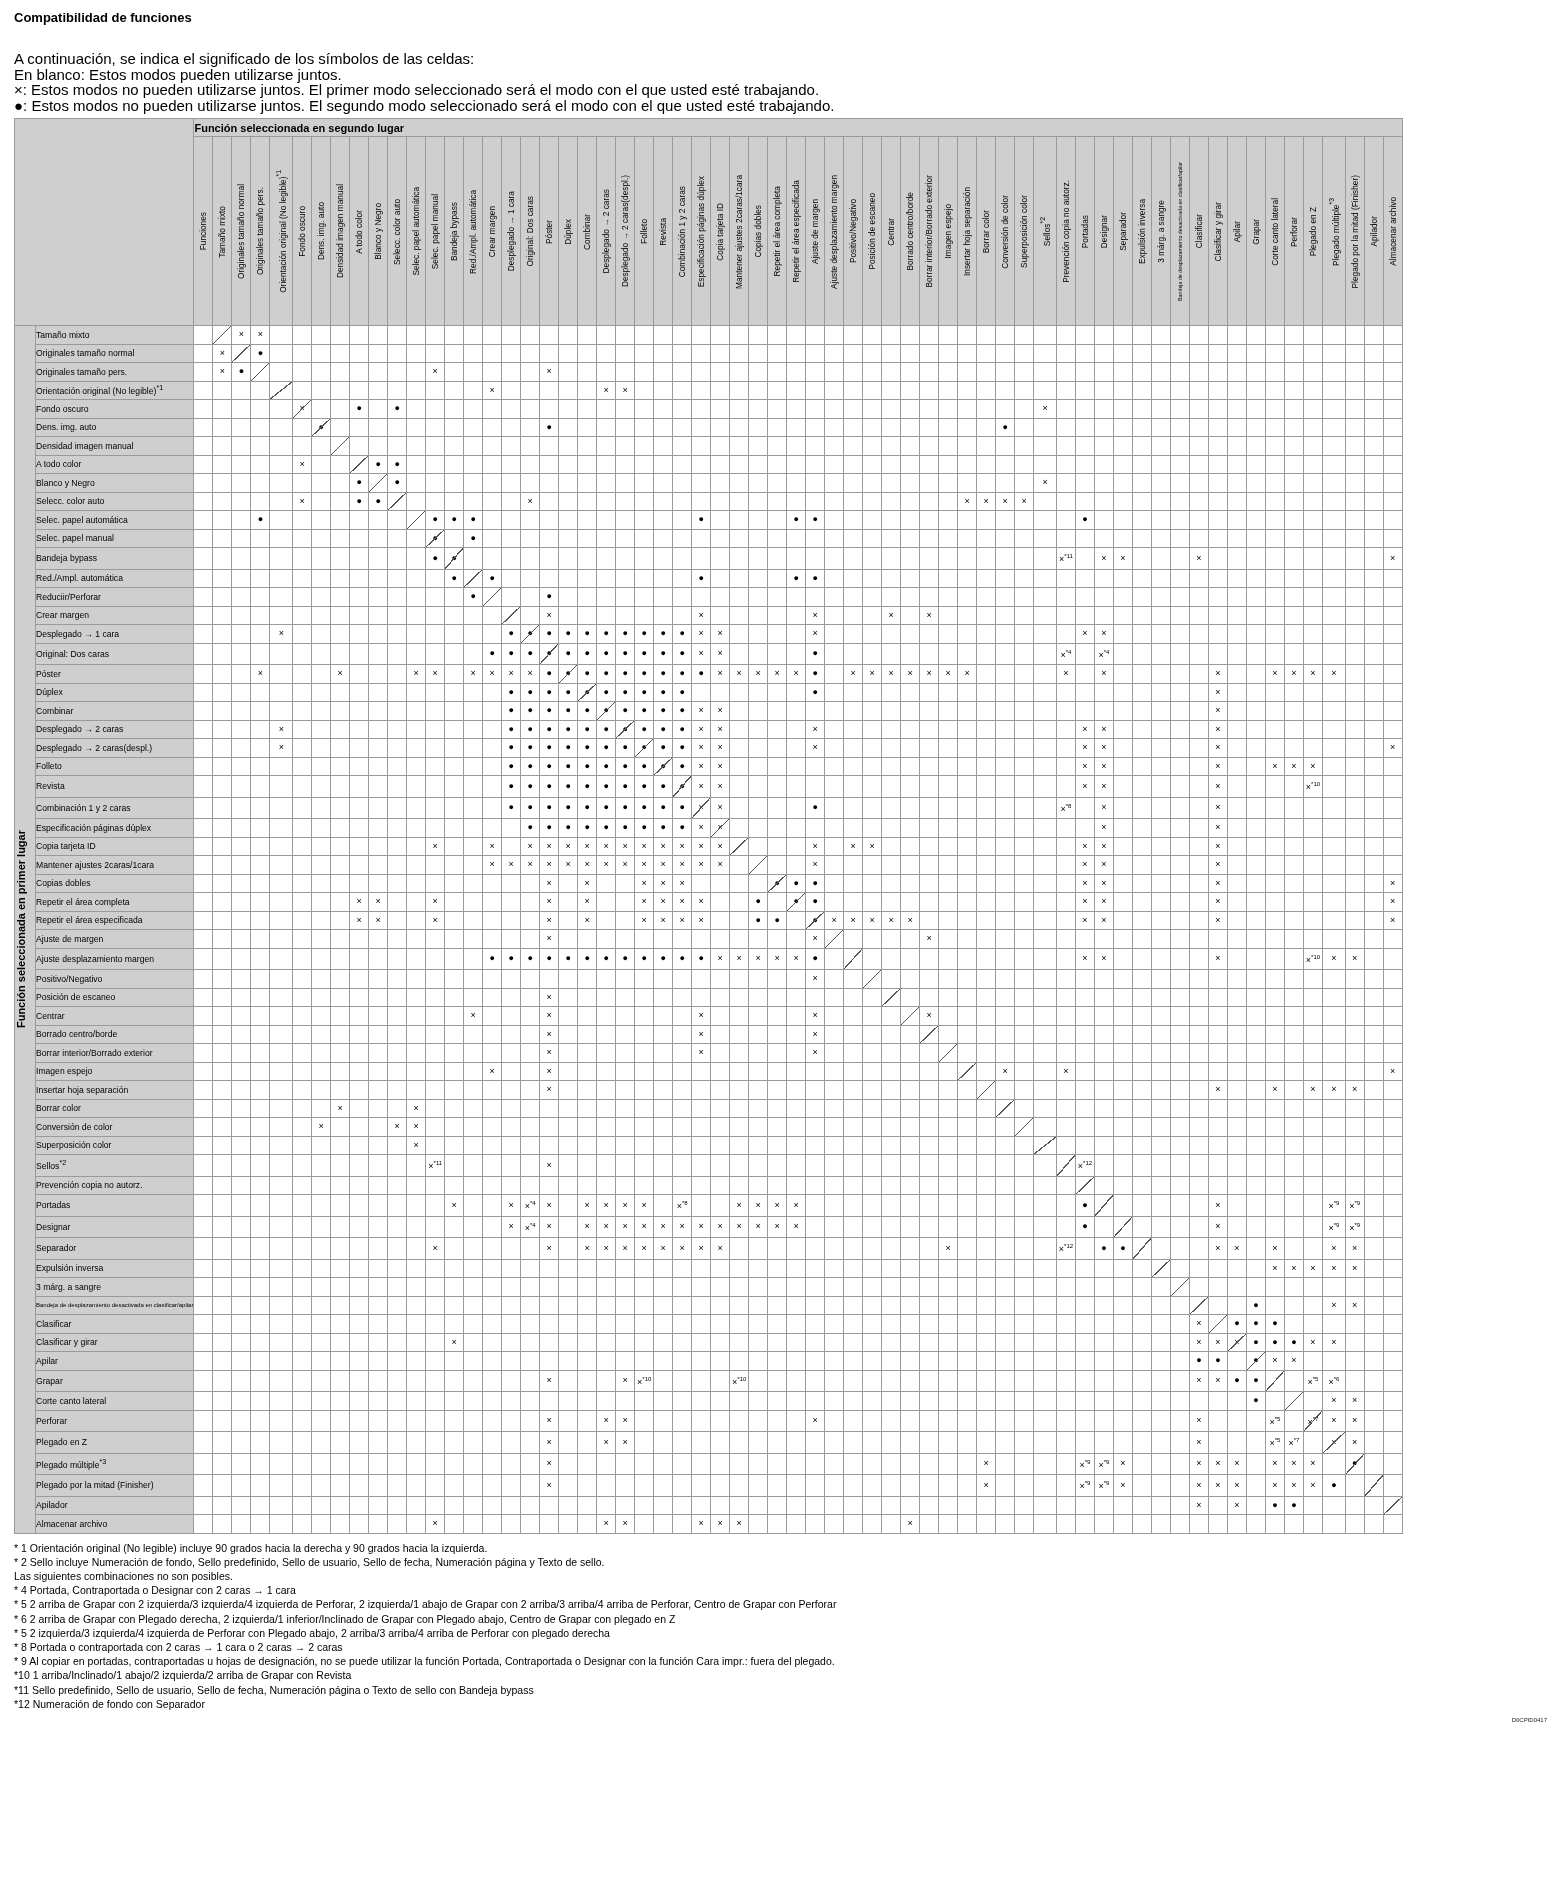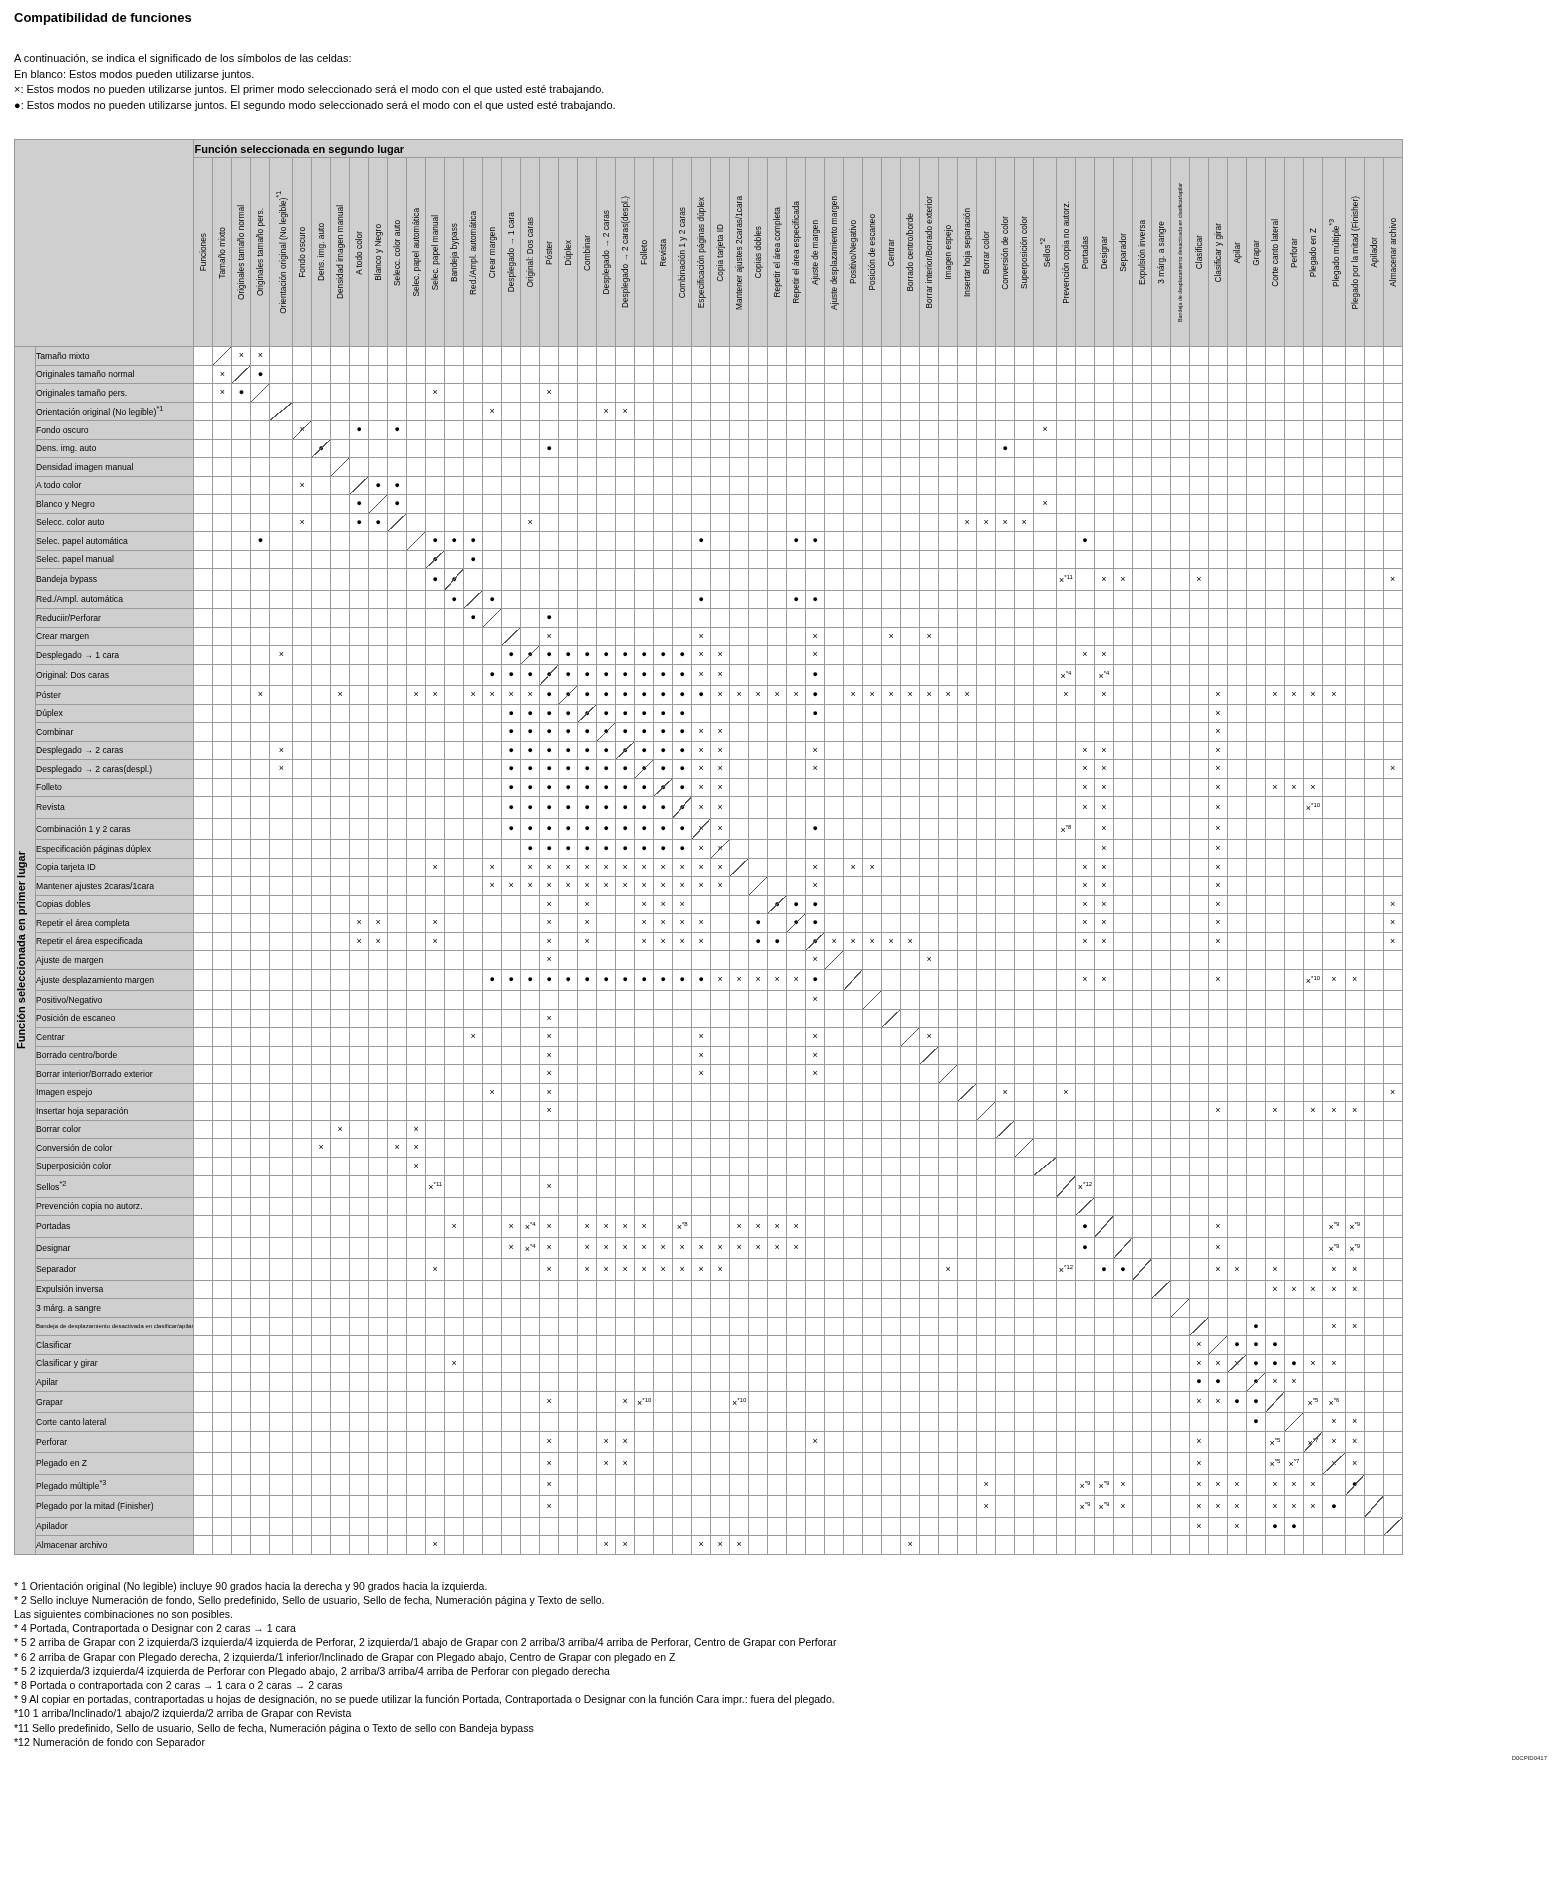--- a/index.html
+++ b/index.html
@@ -1,19 +1,19 @@
 <!DOCTYPE html>
 <html><head>
 <meta charset="utf-8">
 <style>
   html,body{margin:0;padding:0;background:#fff;}
   body{font-family:"Liberation Sans", sans-serif; color:#000; width:1561px;}
   .page{width:1561px; padding:10px 14px 8px 14px; box-sizing:border-box;}
   h1.title{font-size:13px; font-weight:bold; margin:0 0 26px 0;}
-  .legend{font-size:11px; line-height:15.5px; margin-bottom:26px;}
+  .legend{font-size:15px; line-height:15.5px; margin-bottom:5px;}
   .legend div{white-space:nowrap;}
 
   table.matrix{border-collapse:collapse; table-layout:fixed; font-size:8px;}
   table.matrix td, table.matrix th{border:1px solid #9a9a9a; padding:0; vertical-align:middle;}
 
   .hdr-band{background:#cfcfcf; font-size:11px; font-weight:bold; height:17px;}
   .corner{background:#cfcfcf;}
   .vlabel-cell{background:#cfcfcf; width:20px;}
   .vlabel-inner{writing-mode:vertical-rl; transform:rotate(180deg); font-size:11px; font-weight:bold;
        white-space:nowrap; text-align:center; width:20px;}
@@ -22,21 +22,21 @@
        display:inline-block; padding-bottom:3px; line-height:18px;}
   .colhead.small .rot{font-size:5.3px;}
   .rowlabel{background:#cfcfcf; font-size:8.6px; text-align:left; padding:0 2px 0 22px; height:17.5px;
       white-space:nowrap; overflow:hidden;}
   .rowlabel.tiny{font-size:6px;}
   .cell{text-align:center; height:17.5px; font-size:9px; line-height:17.5px;}
   .cell sup{font-size:6px; vertical-align:super;}
   .diag{position:relative;}
   .diag::after{content:""; position:absolute; left:0; top:0; right:0; bottom:0;
       background:linear-gradient(to bottom right, transparent calc(50% - 0.6px), #555 calc(50% - 0.6px), #555 calc(50% + 0.6px), transparent calc(50% + 0.6px));}
-  .notes{font-size:10.5px; line-height:14.2px; margin-top:24px;}
+  .notes{font-size:10.5px; line-height:14.2px; margin-top:7px;}
   .notes div{white-space:nowrap;}
   .docid{font-size:6px; text-align:right; margin-top:6px; color:#222;}
 </style>
 </head>
 <body>
 
 <div class="page">
   <h1 class="title">Compatibilidad de funciones</h1>
   <div class="legend">
     <div>A continuación, se indica el significado de los símbolos de las celdas:</div>

